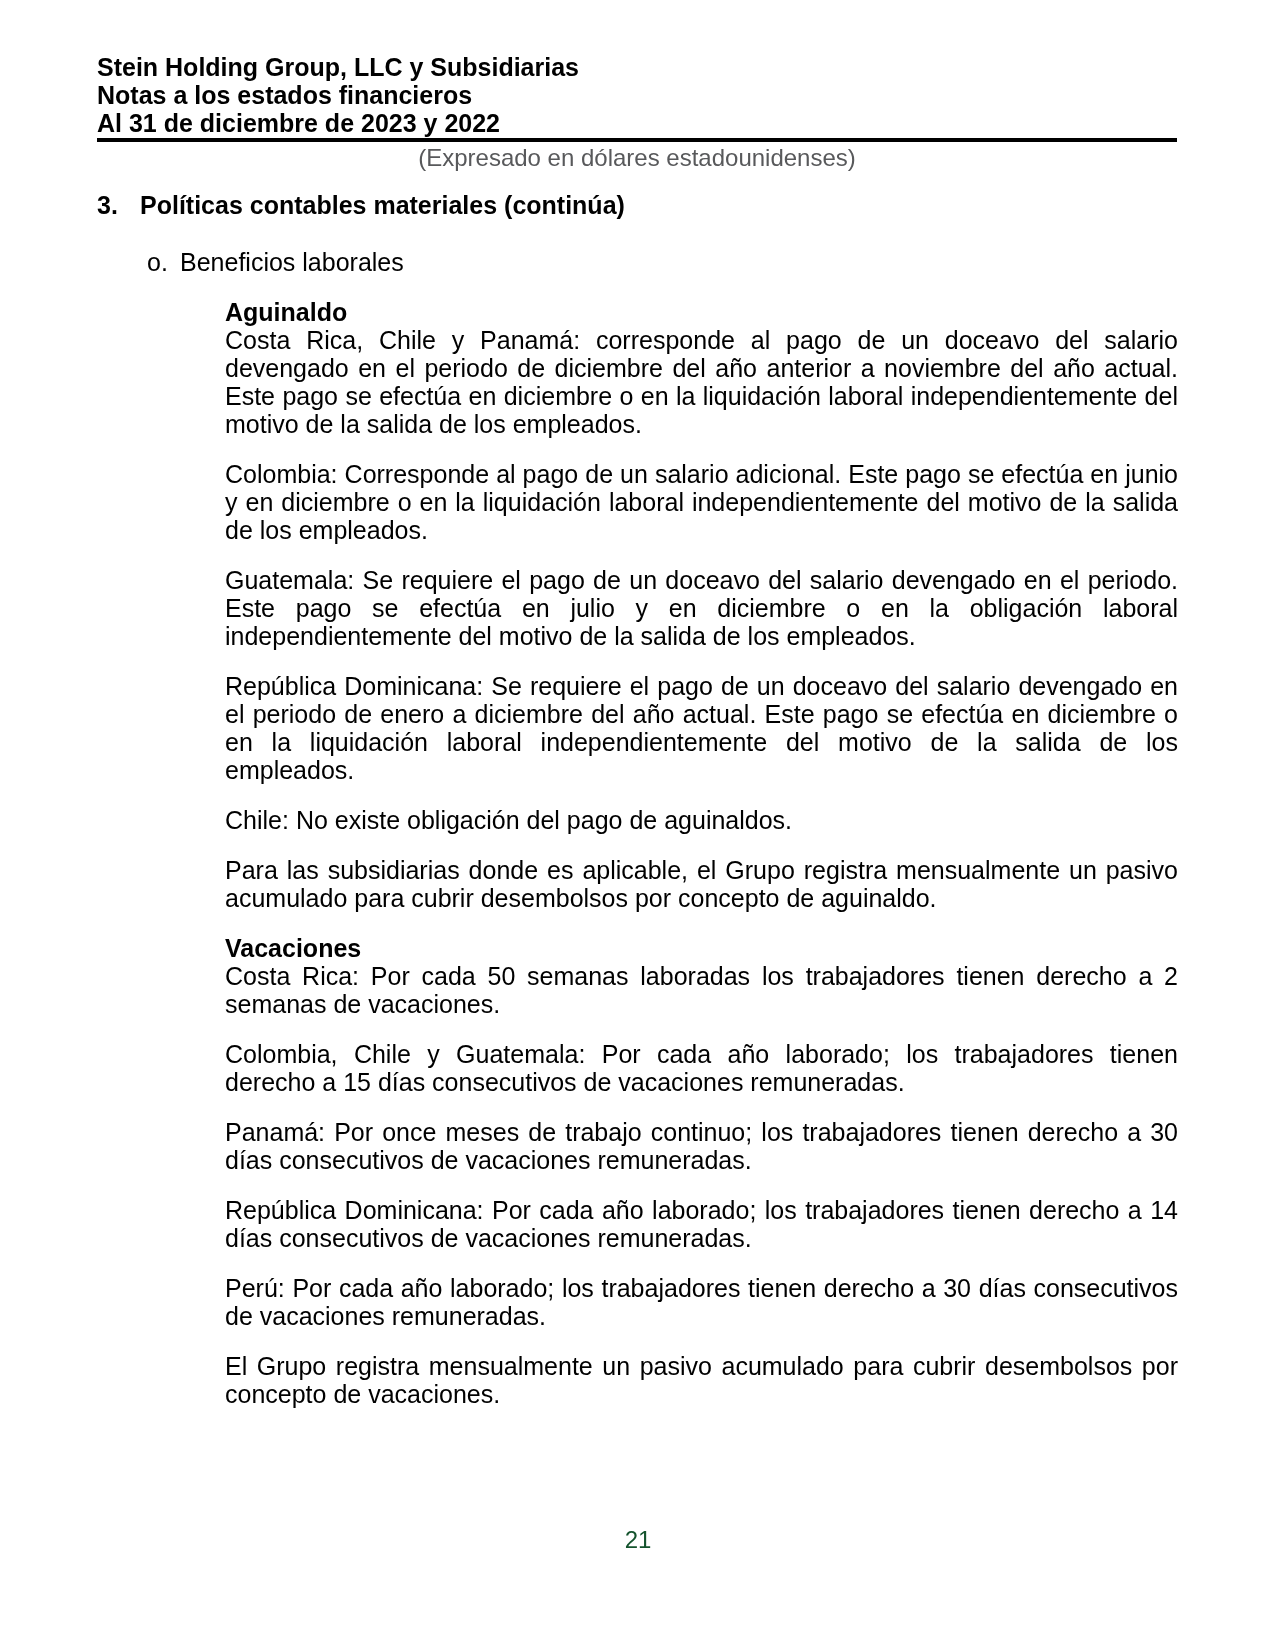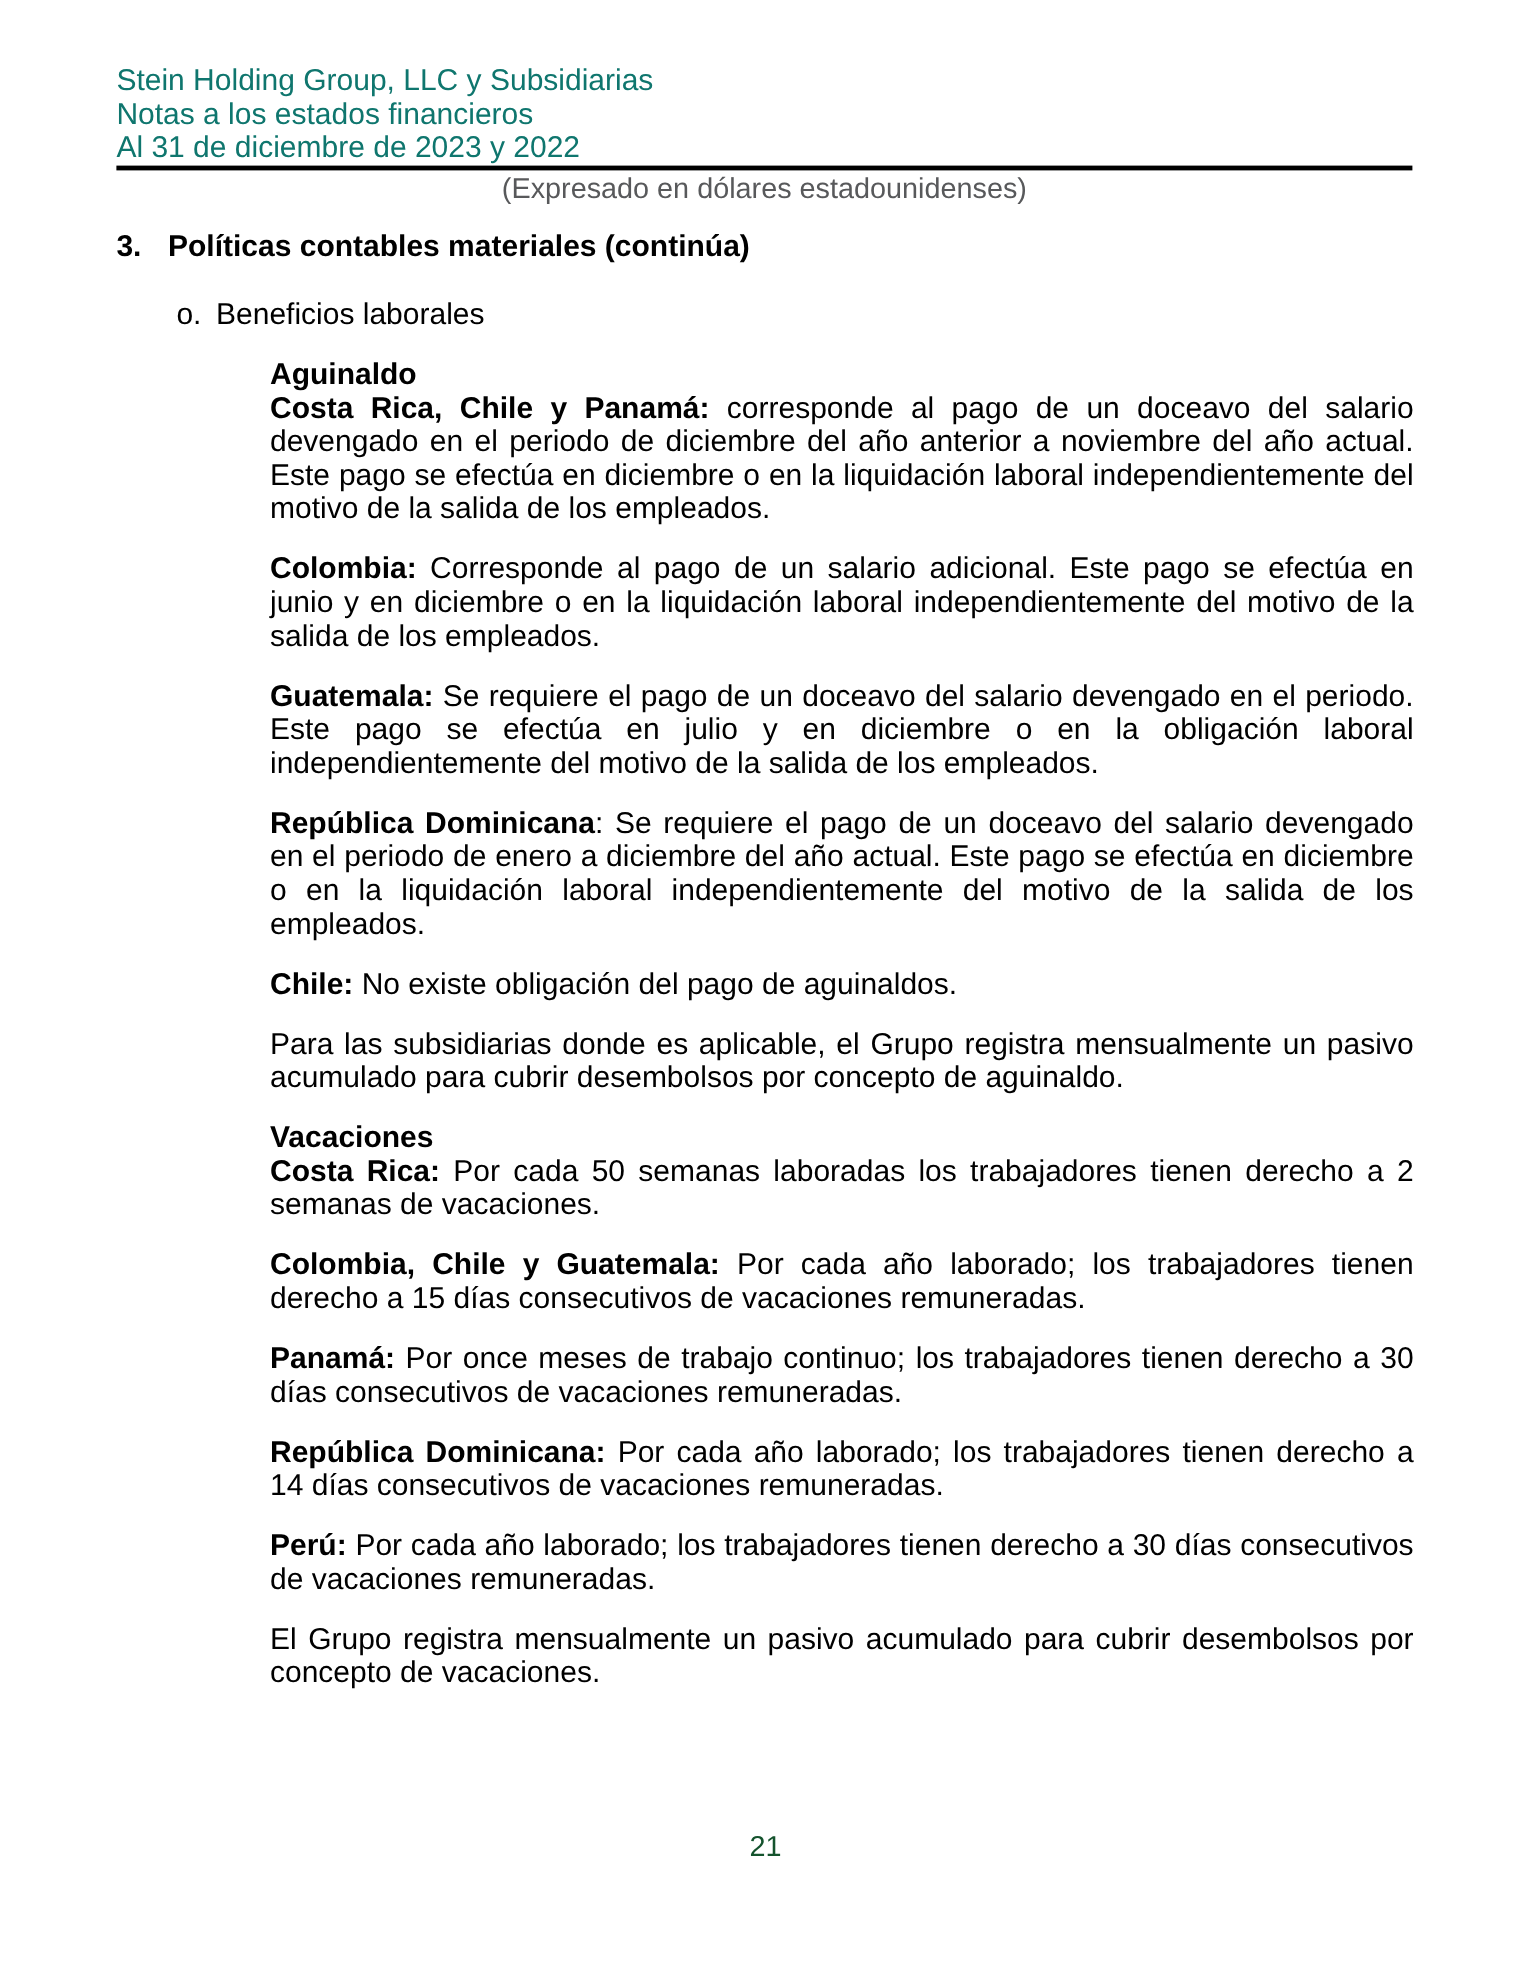--- a/index.html
+++ b/index.html
@@ -16,22 +16,22 @@
   }
   
   .header {
     margin: 0 99px 0 97px;
     border-bottom: 4px solid #000000;
     padding-bottom: 1px;
   }
   .header-line {
     font-size: 25px;
     line-height: 28px;
-    font-weight: normal;
-    color: #0f766e;
+    font-weight: bold;
+    color: #000000;
   }
   .header-subtitle {
     margin: 2px 99px 0 97px;
     font-size: 24px;
     line-height: 28px;
     color: #58595b;
     text-align: center;
   }
   
   .section-heading {
@@ -52,21 +52,21 @@
   .subsection-title { font-weight: normal; }
   
   .content {
     margin: 0 98px 0 225px;
     font-size: 25px;
     line-height: 28px;
   }
   .block { margin-top: 22px; }
   .block-heading { font-weight: bold; margin-top: 12px; }
   .para { margin: 0; text-align: justify; }
-  .lead { font-weight: bold; }
+  .lead { font-weight: normal; }
   
   .page-number {
     position: absolute;
     top: 1526px;
     left: 0;
     width: 100%;
     text-align: center;
     font-size: 24px;
     line-height: 28px;
     color: #14532d;

